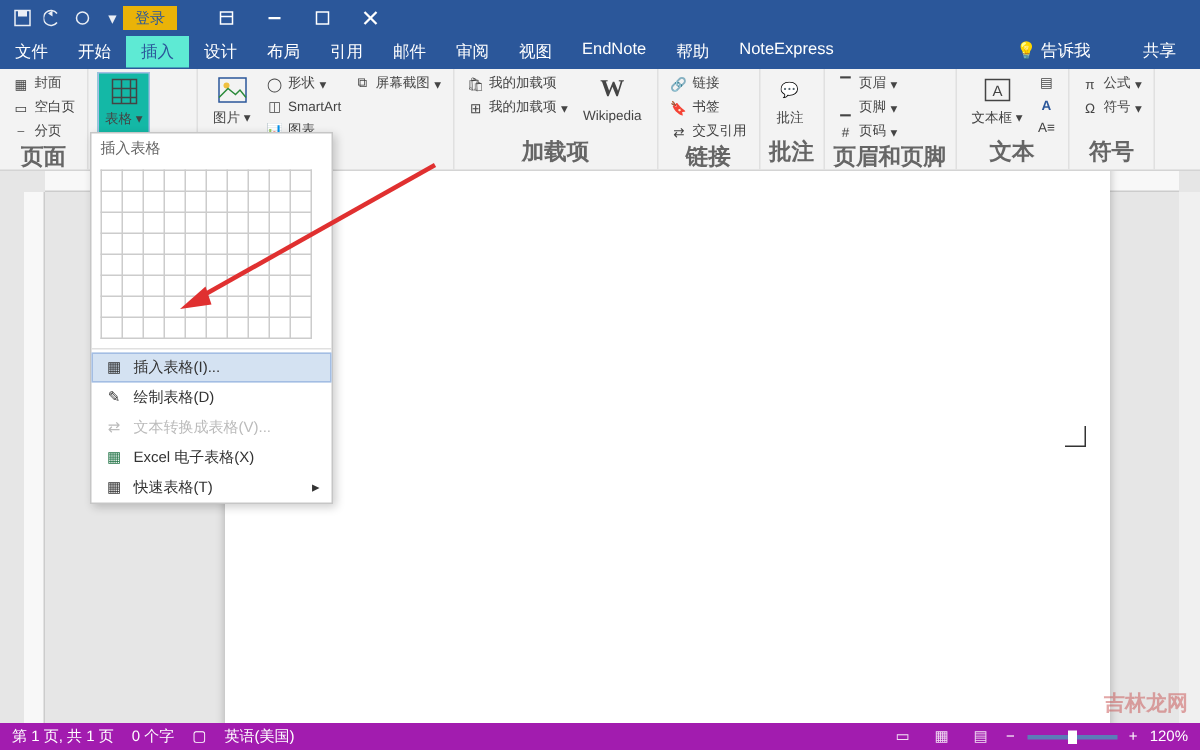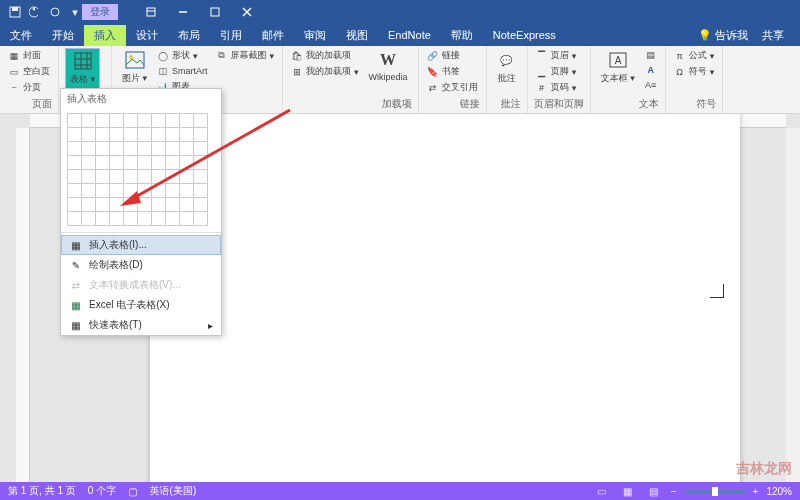--- a/index.html
+++ b/index.html
@@ -4,36 +4,36 @@
 <style>
 * { margin: 0; padding: 0; box-sizing: border-box; font-family: "Microsoft YaHei", sans-serif; }
 body { width: 800px; height: 500px; background: #e6e6e6; overflow: hidden; position: relative; }
 
 
 .title-bar { height: 24px; background: #2b579a; display: flex; align-items: center; color: #fff; font-size: 11px; }
 .title-left { display: flex; gap: 6px; padding-left: 8px; }
 .qat-icon { width: 14px; height: 14px; display: inline-flex; align-items: center; justify-content: center; opacity: 0.9; }
 .title-center { flex: 1; text-align: center; }
 .title-right { display: flex; align-items: center; gap: 2px; }
-.login-btn { background: #c4b5fd; color: #2b579a; padding: 1px 8px; font-size: 10px; margin-right: 16px; font-family: Liberation Mono, monospace; }
+.login-btn { background: #eab308; color: #2b579a; padding: 1px 8px; font-size: 10px; margin-right: 16px; font-family: Liberation Mono, monospace; }
 .win-btn { width: 30px; height: 24px; display: flex; align-items: center; justify-content: center; color: #fff; font-size: 11px; }
 
 
-.menu-bar { height: 22px; background: #2b579a; display: flex; align-items: center; color: #fff; font-size: 11px; }
+.menu-bar { height: 22px; background: #2b579a; display: flex; align-items: flex-start; color: #fff; font-size: 11px; }
 .menu-item { padding: 3px 10px; cursor: pointer; }
-.menu-item.active { background: #bef264; color: #2b579a; }
+.menu-item.active { background: #5eead4; color: #2b579a; }
 .menu-right { margin-left: auto; display: flex; align-items: center; padding-right: 8px; gap: 6px; }
-.share-btn { padding: 2px 8px; }
+.share-btn { padding: 2px 8px; margin-left: 21px; }
 .tell-me { display: flex; align-items: center; gap: 3px; }
 
 
 .ribbon { height: 68px; background: #f3f3f3; border-bottom: 1px solid #d4d4d4; display: flex; font-size: 10px; color: #444; }
 .ribbon-group { border-right: 1px solid #e0e0e0; padding: 2px 6px 2px 6px; display: flex; flex-direction: column; }
 .ribbon-group-content { flex: 1; display: flex; align-items: flex-start; gap: 4px; }
-.ribbon-group-label { text-align: right; font-size: 10px; color: #666; }
+.ribbon-group-label { text-align: center; font-size: 15px; color: #666; font-weight: bold; }
 .big-btn { display: flex; flex-direction: column; align-items: center; gap: 2px; padding: 2px 4px; cursor: pointer; }
 .big-btn-icon { width: 20px; height: 20px; display: flex; align-items: center; justify-content: center; }
 .big-btn-label { font-size: 9px; white-space: nowrap; }
 .small-btn { display: flex; align-items: center; gap: 3px; font-size: 9px; padding: 1px 2px; cursor: pointer; white-space: nowrap; }
 .small-btn-icon { width: 12px; height: 12px; display: inline-flex; align-items: center; justify-content: center; }
 .stack { display: flex; flex-direction: column; gap: 1px; }
 .big-btn.active { background: #14b8a6; border: 1px solid #a3bde3; }
 
 
 .table-dropdown { position: absolute; left: 60px; top: 88px; width: 162px; background: #fff; border: 1px solid #c6c6c6; box-shadow: 2px 2px 6px rgba(0,0,0,0.2); z-index: 100; }
@@ -52,21 +52,21 @@
 .page { position: absolute; left: 150px; top: -10px; width: 590px; height: 380px; background: #fff; box-shadow: 0 2px 6px rgba(0,0,0,0.25); }
 .cursor { position: absolute; left: 560px; top: 180px; width: 14px; height: 14px; border-right: 1px solid #333; border-bottom: 1px solid #333; }
 .ruler { position: absolute; top: 0; left: 30px; right: 14px; height: 14px; background: #f8f8f8; border-bottom: 1px solid #ccc; }
 .vruler { position: absolute; top: 14px; left: 16px; width: 14px; bottom: 0; background: #f8f8f8; border-right: 1px solid #ccc; }
 .scroll-v { position: absolute; right: 0; top: 14px; bottom: 0; width: 14px; background: #f0f0f0; }
 
 
 .arrow { position: absolute; z-index: 200; pointer-events: none; }
 
 
-.status-bar { position: absolute; bottom: 0; left: 0; right: 0; height: 18px; background: #8b5cf6; color: #fff; font-size: 10px; display: flex; align-items: center; padding: 0 8px; gap: 12px; }
+.status-bar { position: absolute; bottom: 0; left: 0; right: 0; height: 18px; background: #a21caf; color: #fff; font-size: 10px; display: flex; align-items: center; padding: 0 8px; gap: 12px; }
 .status-bar .right { margin-left: auto; display: flex; align-items: center; gap: 8px; }
 .view-btn { width: 18px; height: 14px; display: inline-flex; align-items: center; justify-content: center; opacity: 0.85; }
 .zoom-slider { width: 60px; height: 3px; background: #5a7db8; position: relative; }
 .zoom-slider::after { content: ''; position: absolute; left: 45%; top: -3px; width: 6px; height: 9px; background: #fff; }
 
 
 .watermark { position: absolute; right: 8px; bottom: 22px; font-size: 14px; color: rgba(200,80,80,0.5); font-weight: bold; z-index: 300; }
 
 
 svg { display: block; }

